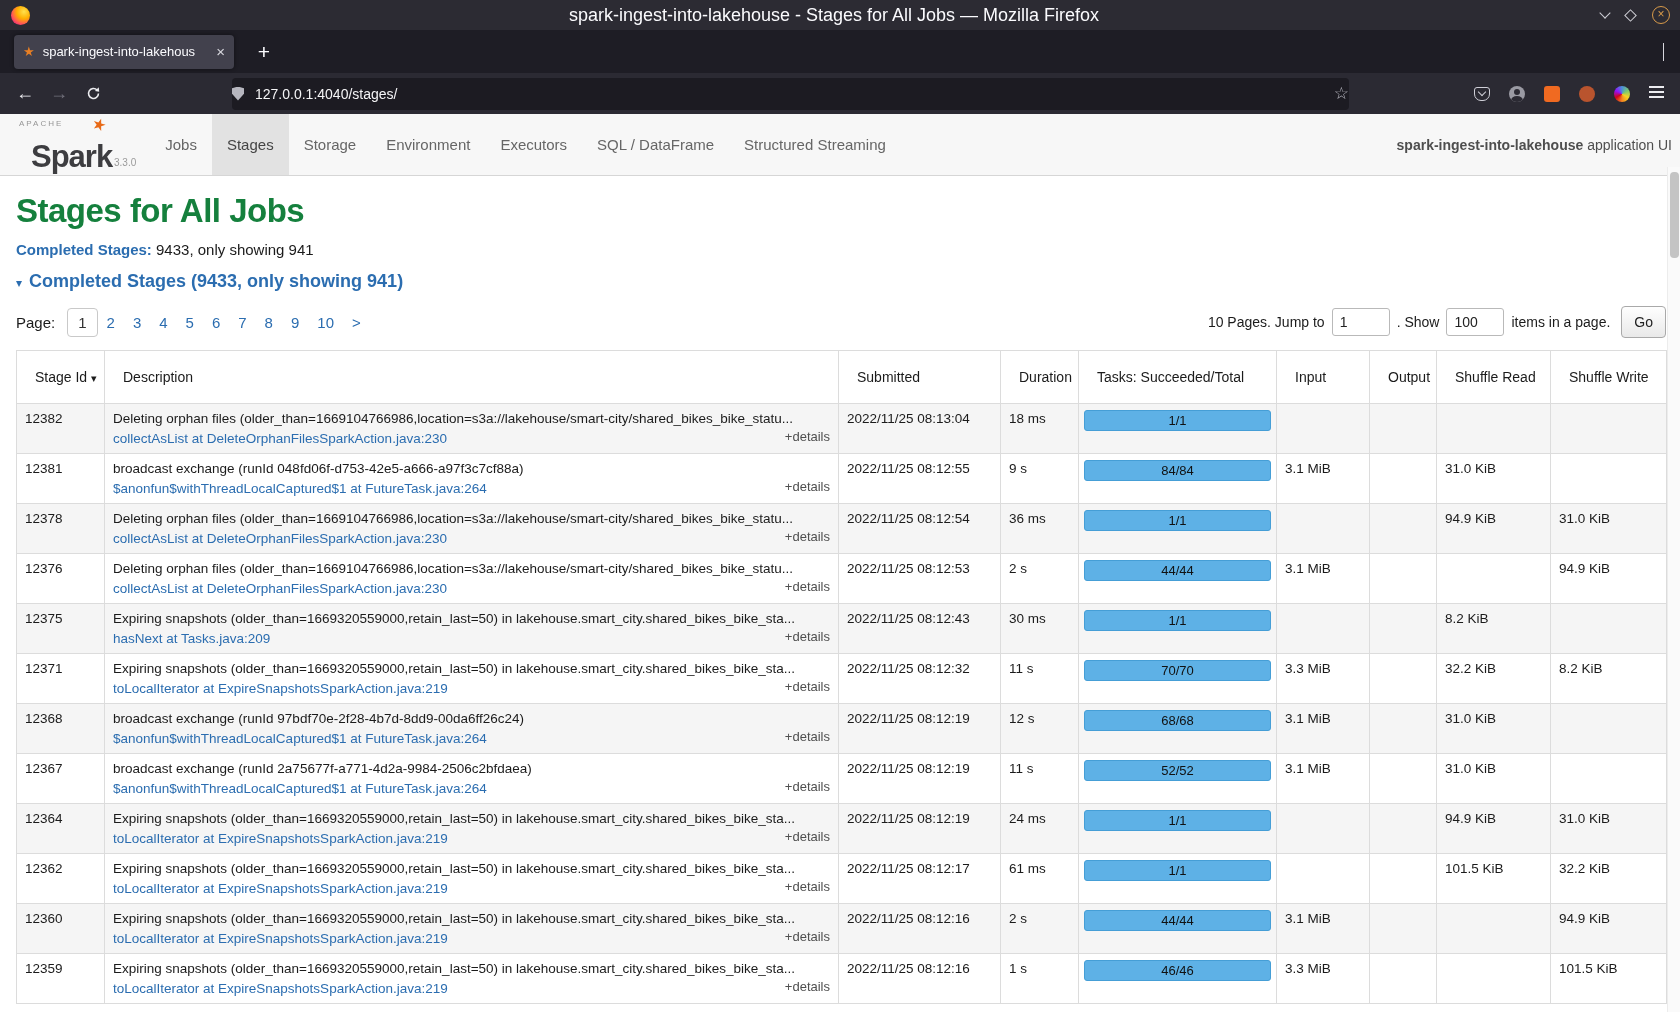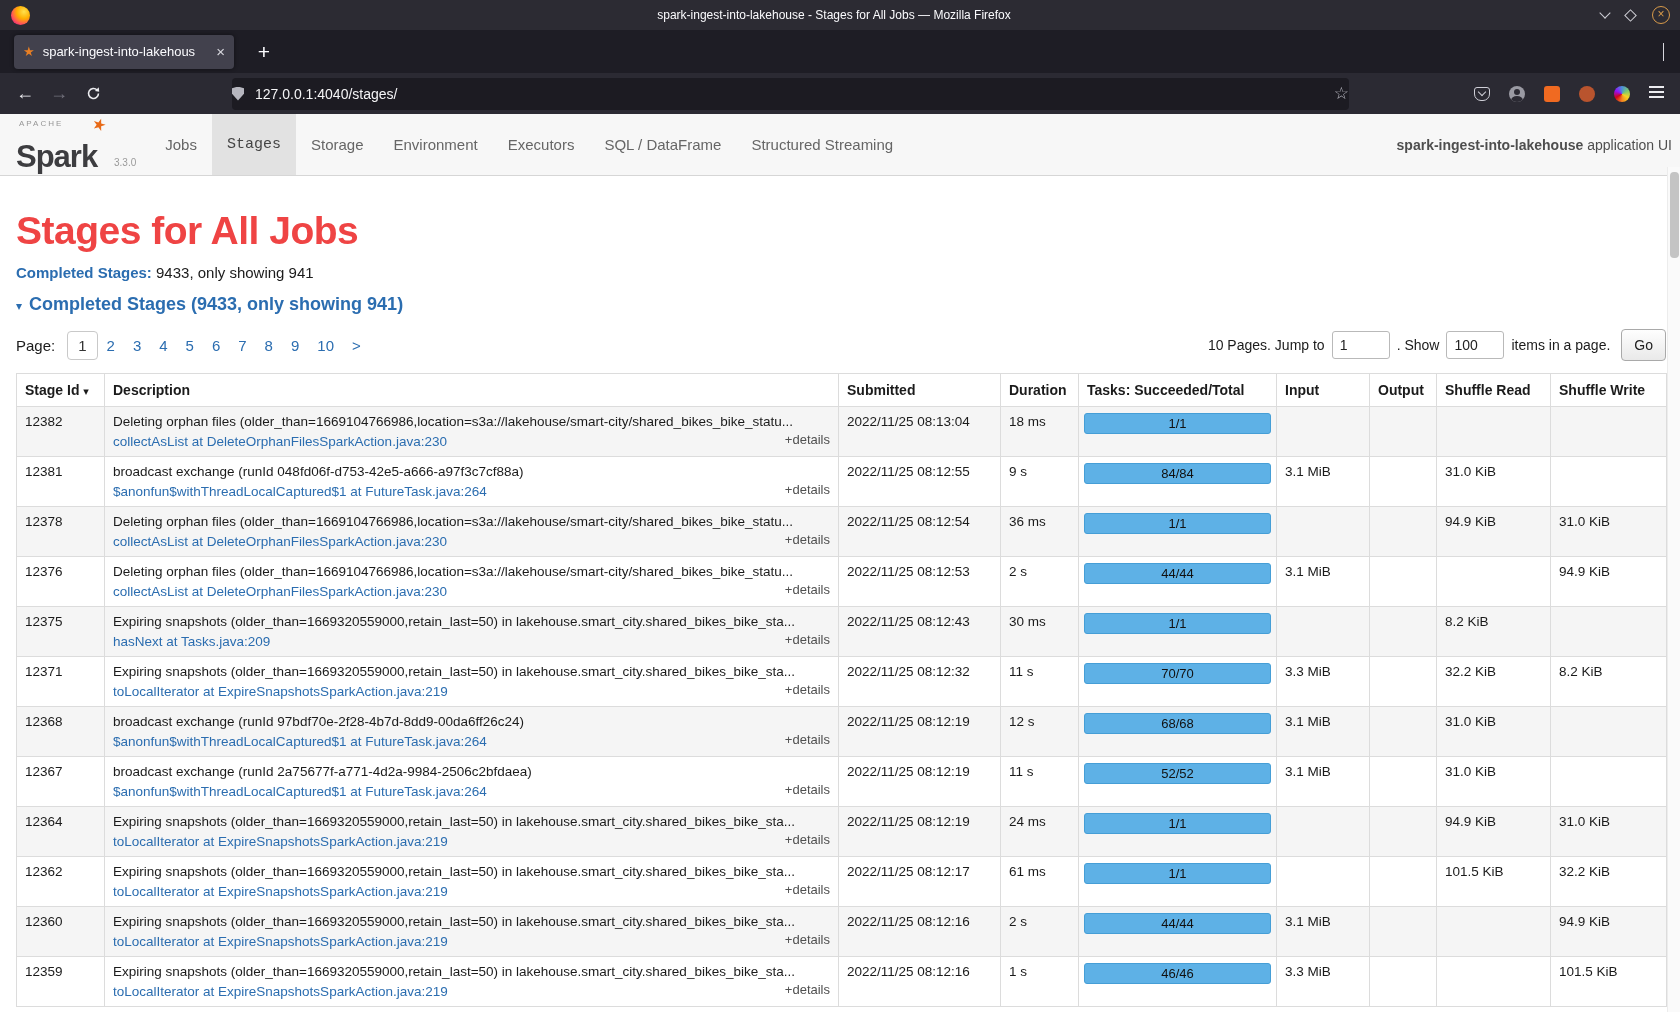--- a/index.html
+++ b/index.html
@@ -4,21 +4,21 @@
 <style>
   * { margin:0; padding:0; box-sizing:border-box; }
   html, body { width:1680px; height:1012px; }
   body { font-family:"Liberation Sans","DejaVu Sans",sans-serif; background:#fff; overflow:hidden; position:relative; }
   a { text-decoration:none; }
 
   
   .titlebar { height:30px; background:#2c2b33; display:flex; align-items:center; position:relative; }
   .firefox-logo { width:19px; height:19px; border-radius:50%; margin-left:11px; flex:0 0 auto;
     background: radial-gradient(circle at 68% 30%, #ffe14d 0%, #ffae00 38%, #ff4f5e 68%, #b5007f 100%); }
-  .window-title { position:absolute; left:220px; right:232px; text-align:center; font-size:12px; color:#fbfbfe; white-space:nowrap; overflow:hidden; }
+  .window-title { position:absolute; left:220px; right:232px; text-align:center; font-size:18px; color:#fbfbfe; white-space:nowrap; overflow:hidden; }
   .win-controls { margin-left:auto; display:flex; align-items:center; gap:17px; margin-right:10px; z-index:2; }
   .chev { width:8px; height:8px; border-right:1.6px solid #cfcfd6; border-bottom:1.6px solid #cfcfd6; transform:rotate(45deg); margin-top:-4px; }
   .ctl-diamond { width:9px; height:9px; border:1.6px solid #cfcfd6; transform:rotate(45deg); }
   .ctl-close { width:18px; height:18px; border:1.6px solid #d89a4a; border-radius:50%; color:#d89a4a; font-size:12px; line-height:15px; text-align:center; }
 
   .tabbar { height:43px; background:#1e1d25; display:flex; align-items:center; }
   .tab { margin-left:14px; width:220px; height:34px; background:#42414d; border-radius:4px; display:flex; align-items:center; padding:0 9px; box-shadow:0 0 4px rgba(0,0,0,.45); }
   .tab-favicon { color:#e87f24; font-size:13px; margin-right:8px; }
   .tab-label { flex:1; color:#fbfbfe; font-size:13px; white-space:nowrap; overflow:hidden; }
   .tab-close { color:#d7d7de; font-size:15px; margin-left:6px; cursor:default; }
@@ -42,46 +42,46 @@
   .icon-account:after { content:""; position:absolute; top:10px; left:2px; width:12px; height:9px; border-radius:50%; background:#2b2a33; }
   .icon-badger { width:16px; height:16px; border-radius:3px; background:#f06a21; }
   .icon-ext-round { width:16px; height:16px; border-radius:50%; background:#b9542e; }
   .icon-burst { width:16px; height:16px; border-radius:50%; background:conic-gradient(#4a90d9,#7bc96f,#f5d423,#f5861f,#d0021b,#9013fe,#4a90d9); }
   .icon-menu { width:15px; height:2px; background:#ececf0; box-shadow:0 5px 0 #ececf0, 0 -5px 0 #ececf0; margin-top:-4px; }
 
   
   .spark-header { height:62px; background:#f7f7f7; border-bottom:1px solid #d6d6d6; display:flex; align-items:stretch; }
   .spark-logo { position:relative; width:88px; margin-left:16px; flex:0 0 auto; }
   .logo-apache { position:absolute; top:5px; left:3px; font-size:8px; letter-spacing:2px; color:#969696; }
-  .logo-word { position:absolute; bottom:0px; left:0; font-size:31px; font-weight:bold; color:#3d3d40; letter-spacing:-1px; }
+  .logo-word { position:absolute; bottom:0px; left:15px; font-size:31px; font-weight:bold; color:#3d3d40; letter-spacing:-1px; }
   .logo-star { position:absolute; top:1px; right:-2px; font-size:16px; color:#e86a17; transform:rotate(18deg); }
   .spark-version { align-self:flex-end; font-size:10px; color:#9a9a9a; margin:0 0 7px 10px; }
   .spark-nav { display:flex; margin-left:14px; }
   .spark-nav-item { display:flex; align-items:center; padding:0 15px; font-size:15px; color:#666; cursor:pointer; white-space:nowrap; }
-  .spark-nav-item.active { background:#e2e2e2; color:#454545;font-family:Liberation Mono, monospace; }
+  .spark-nav-item.active { background:#e2e2e2; color:#454545; }
   .spark-app { margin-left:auto; align-self:center; margin-right:8px; font-size:14px; color:#4e4e4e; white-space:nowrap; }
 
   
   .content { position:relative; height:845px; overflow:hidden; }
-  .page-title { margin:33px 0 0 16px; font-size:39px; font-weight:bold; color:#ef4444; letter-spacing:-0.5px; }
+  .page-title { margin:16px 0 0 16px; font-size:33px; font-weight:bold; color:#15803d; letter-spacing:-0.5px; }
   .summary { margin:8px 0 0 16px; font-size:15px; color:#1b1b1b; line-height:23px; }
   .summary .lbl { color:#2b6db0; font-weight:bold; cursor:pointer; }
   .section-header { margin:10px 0 0 16px; font-size:18px; font-weight:bold; color:#2b6db0; cursor:pointer; display:flex; align-items:center; gap:7px; width:1650px; }
   .section-header .arrow { font-size:12px; padding-top:2px; }
 
   .pager-row { display:flex; align-items:center; margin:14px 0 0 16px; font-size:15px; color:#1b1b1b; width:1650px; }
   .page-current { border:1px solid #c9c9c9; border-radius:4px; padding:5px 10px; margin-left:12px; color:#333; background:#fff; }
   .page-link { color:#2b6db0; padding:5px 9px; cursor:pointer; }
   .pager-right { margin-left:auto; display:flex; align-items:center; font-size:14px; gap:7px; }
   .pager-input { width:58px; height:28px; border:1px solid #b9b9b9; border-radius:3px; padding:0 7px; font-size:14px; color:#222; font-family:inherit; background:#fff; }
   .go-button { height:32px; padding:0 12px; margin-left:4px; border:1px solid #a9a9a9; border-radius:4px; background:linear-gradient(#fefefe,#e9e9e9); font-size:14px; color:#222; font-family:inherit; cursor:pointer; }
 
   table.stages { border-collapse:collapse; table-layout:fixed; width:1650px; margin:12px 0 0 16px; font-size:13.5px; color:#1b1b1b; }
   .stages th, .stages td { border:1px solid #dcdcdc; text-align:left; }
-  .stages th { padding:8px; font-size:14px; font-weight:bold; white-space:nowrap; overflow:hidden; cursor:pointer; }
+  .stages th { padding:18px; font-size:14px; font-weight:normal; white-space:nowrap; overflow:hidden; cursor:pointer; }
   .stages td { padding:7px 8px; vertical-align:top; white-space:nowrap; overflow:hidden; }
   .stages tbody tr:nth-child(odd) { background:#f5f5f5; }
   .sort-arrow { font-size:11px; }
   td.c-desc { position:relative; }
   .desc-text { white-space:nowrap; overflow:hidden; }
   .desc-link { display:inline-block; margin-top:5px; color:#2b6db0; white-space:nowrap; cursor:pointer; }
   .details-toggle { position:absolute; right:8px; bottom:9px; font-size:13px; color:#4f4f4f; cursor:pointer; }
   td.c-tasks { padding:6px 5px; }
   .progress { position:relative; height:21px; border:1px solid #459ed6; border-radius:3px; background:#5eb1e6; }
   .progress .progress-label { position:absolute; left:0; right:0; top:0; text-align:center; line-height:20px; font-size:13px; color:#111; }

